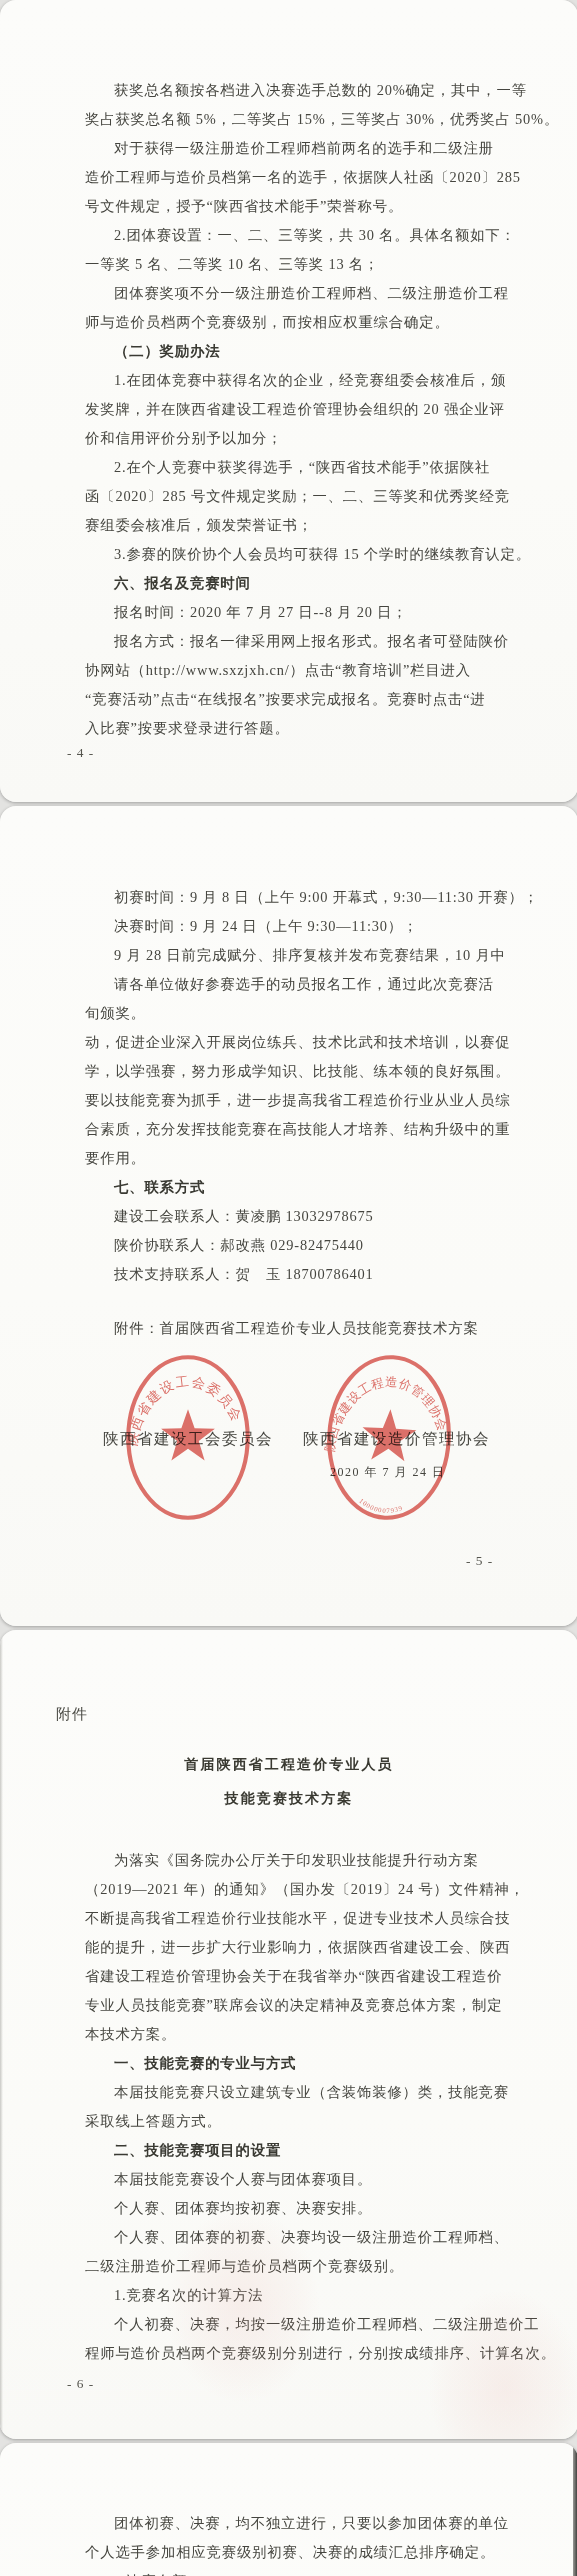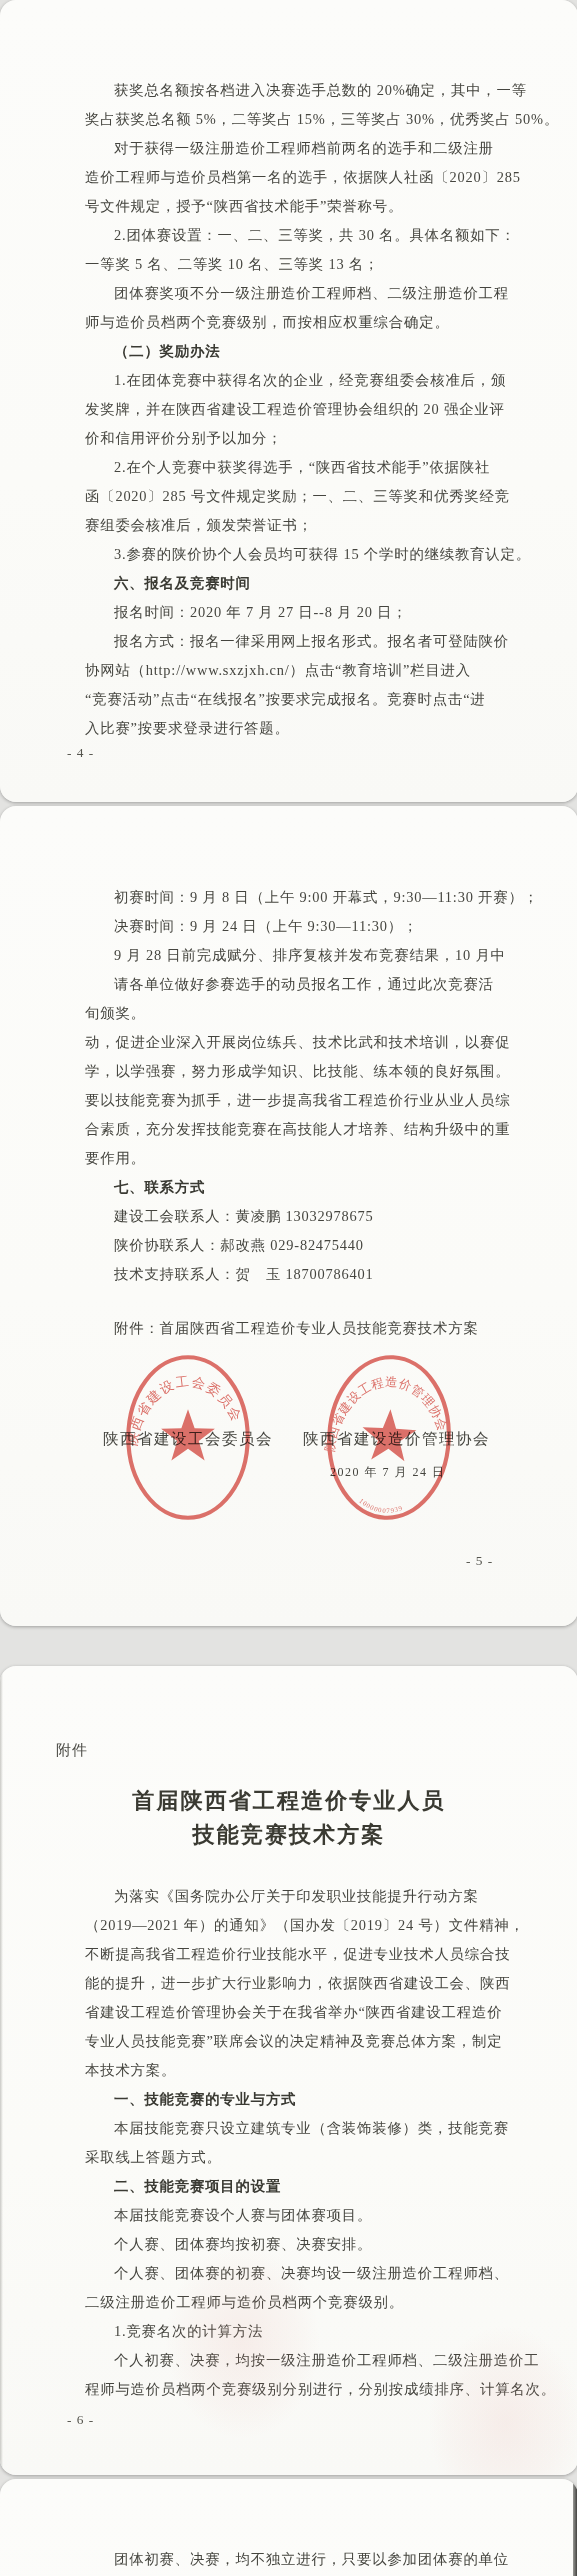--- a/index.html
+++ b/index.html
@@ -25,21 +25,21 @@
   }
   .line.ind{padding-left:29px;}
   .line.bold{font-weight:bold;color:#3a3a33;}
   .footer{
     position:absolute;font-size:13.4px;color:#55554e;
     letter-spacing:1px;white-space:nowrap;
   }
   .attach-label{position:absolute;left:56px;top:75px;font-size:15px;color:#4a4a44;letter-spacing:1px;}
   .doc-title{
     position:absolute;left:0;right:0;top:118px;text-align:center;
-    font-size:22px;line-height:34px;font-weight:bold;color:#3a3a32;letter-spacing:2.1px;
+    font-size:14px;line-height:34px;font-weight:bold;color:#3a3a32;letter-spacing:2.1px;
   }
   .attachment-line{
     position:absolute;left:114px;top:508px;height:29px;line-height:29px;
     font-size:14.4px;color:#45453f;letter-spacing:0.8px;white-space:nowrap;
   }
   .signature{
     position:absolute;top:618px;height:29px;line-height:29px;
     font-size:15.5px;color:#45453f;letter-spacing:1.5px;white-space:nowrap;z-index:1;
   }
   .sig-left{left:103px;}
@@ -143,21 +143,21 @@
     <text font-size="13" fill="#d9534b" letter-spacing="2">
       <textPath href="#sealArcRB" startOffset="8%">10000007939</textPath>
     </text>
   </svg>
 
   <div class="footer" style="left:466px;top:747px;">- 5 -</div>
 </section>
 
 <div class="page-gap"></div>
 
-<section class="page" style="height:809px;margin-top:36px;">
+<section class="page" style="height:809px;">
   <div class="scan-edge-left"></div>
   <div class="attach-label">附件</div>
   <div class="doc-title">
     <div>首届陕西省工程造价专业人员</div>
     <div>技能竞赛技术方案</div>
   </div>
   <div class="body-block" style="top:216px;">
       <div class="line ind">为落实《国务院办公厅关于印发职业技能提升行动方案</div>
       <div class="line">（2019—2021 年）的通知》（国办发〔2019〕24 号）文件精神，</div>
       <div class="line">不断提高我省工程造价行业技能水平，促进专业技术人员综合技</div>

